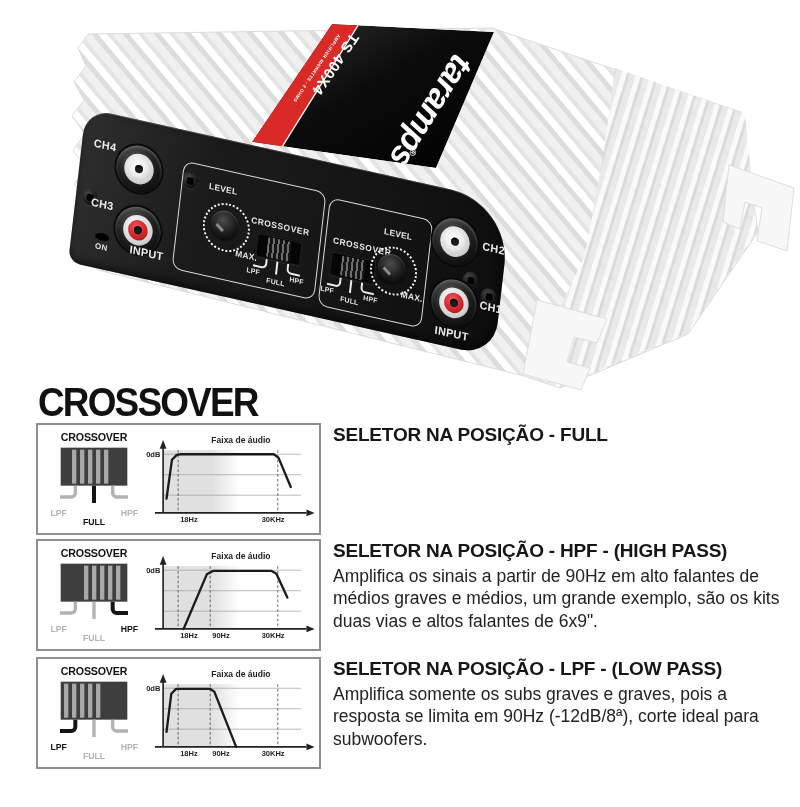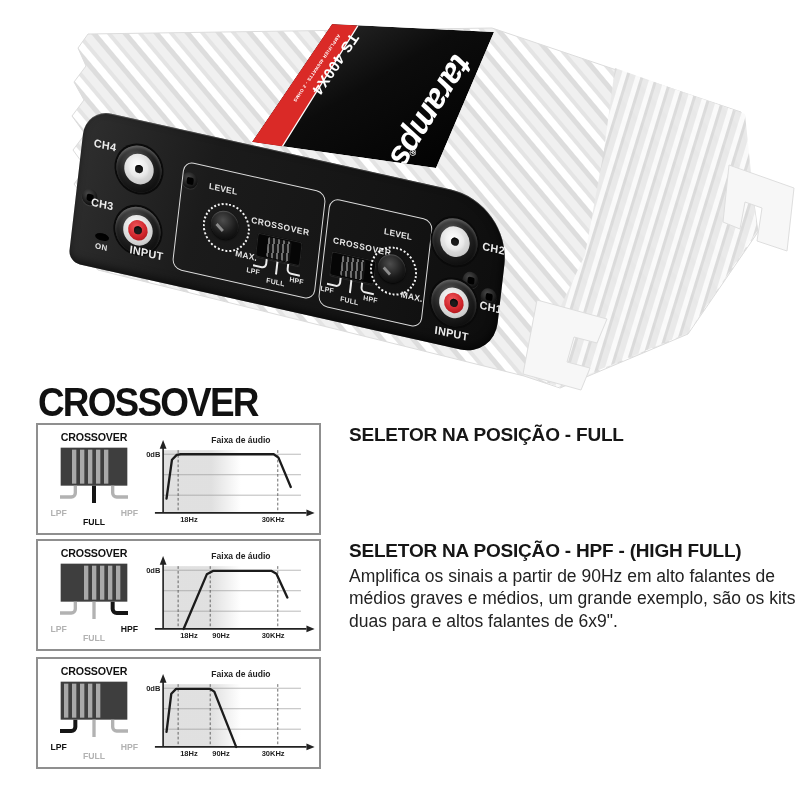--- a/index.html
+++ b/index.html
@@ -55,21 +55,21 @@
 
   
   .main-heading{position:absolute;left:38px;top:382px;margin:0;color:#111;
         font-size:41px;font-weight:900;letter-spacing:-2px;line-height:1;
         transform:scaleX(.9);transform-origin:0 0;}
   .row{position:absolute;left:36px;display:flex;align-items:flex-start;}
   .row-0{top:423px;} .row-1{top:539px;} .row-2{top:657px;}
   .dbox{width:285px;height:112px;border:2px solid #8f8f8f;background:#fff;
         box-sizing:border-box;display:flex;align-items:center;padding:2px 0 2px 6px;}
   .dbox svg{display:block;}
-  .txt{margin-left:28px;width:452px;color:#1d1d1d;padding-top:1px;}
+  .txt{margin-left:12px;width:452px;color:#1d1d1d;padding-top:1px;}
   .txt h2{margin:0;font-size:19px;font-weight:bold;letter-spacing:-.2px;color:#161616;}
   .txt p{margin:3px 0 0 0;font-size:17.5px;line-height:1.28;color:#222;}
 
   
   .ctick{font:bold 11px "Liberation Sans",sans-serif;fill:#222;}
   .clab{font:bold 11px "Liberation Sans",sans-serif;fill:#222;}
   .ctitle{font:bold 12.5px "Liberation Sans",sans-serif;fill:#222;}
   .dtitle{font:bold 16px "Liberation Sans",sans-serif;fill:#111;letter-spacing:-.3px;}
   .dlab{font:bold 13px "Liberation Sans",sans-serif;}
   .dlab-on{fill:#111;} .dlab-off{fill:#b2b2b2;}
@@ -307,22 +307,22 @@
         <line x1="28" y1="118" x2="28" y2="22" stroke="#222" stroke-width="2.4"></line>
         <polygon points="23,24 33,24 28,11" fill="#222"></polygon>
         <line x1="16" y1="118" x2="238" y2="118" stroke="#222" stroke-width="2.6"></line>
         <polygon points="238,113 238,123 250,118" fill="#222"></polygon>
         <text x="24" y="36" text-anchor="end" class="clab">0dB</text>
         <text x="142" y="16" text-anchor="middle" class="ctitle">Faixa de áudio</text>
         <polyline points="58,118 92,38 101,33 187,33 194,37 210,72" fill="none" stroke="#1b1b1b" stroke-width="3.4" stroke-linejoin="round" stroke-linecap="round"></polyline>
       </svg>
   </div>
   <div class="txt">
-    <h2>SELETOR NA POSIÇÃO - HPF - (HIGH FULL)</h2>
-    <p>Amplifica os sinais a partir de 90Hz em alto falantes de médios graves e médios, um grande exemplo, são os kits duas para e altos falantes de 6x9".</p>
+    <h2>SELETOR NA POSIÇÃO - HPF - (HIGH PASS)</h2>
+    <p>Amplifica os sinais a partir de 90Hz em alto falantes de médios graves e médios, um grande exemplo, são os kits duas vias e altos falantes de 6x9".</p>
   </div>
 </div>
 
 <div class="row row-2">
   <div class="dbox">
     <svg width="100" height="100" viewBox="0 0 150 150">
         <text x="75" y="18" text-anchor="middle" class="dtitle">CROSSOVER</text>
         <rect x="25" y="28" width="100" height="57" fill="#3e3e3e"></rect>
         <rect x="30" y="31" width="6.5" height="51" fill="#a8a8a8"></rect>
         <rect x="42" y="31" width="6.5" height="51" fill="#a8a8a8"></rect>
@@ -356,13 +356,17 @@
         <text x="206" y="131" text-anchor="end" class="ctick">30KHz</text>
         <line x1="28" y1="118" x2="28" y2="22" stroke="#222" stroke-width="2.4"></line>
         <polygon points="23,24 33,24 28,11" fill="#222"></polygon>
         <line x1="16" y1="118" x2="238" y2="118" stroke="#222" stroke-width="2.6"></line>
         <polygon points="238,113 238,123 250,118" fill="#222"></polygon>
         <text x="24" y="36" text-anchor="end" class="clab">0dB</text>
         <text x="142" y="16" text-anchor="middle" class="ctitle">Faixa de áudio</text>
         <polyline points="33,96 40,40 47,33 97,33 103,37 135,118" fill="none" stroke="#1b1b1b" stroke-width="3.4" stroke-linejoin="round" stroke-linecap="round"></polyline>
       </svg>
   </div>
+  <div class="txt">
+    <h2>SELETOR NA POSIÇÃO - LPF - (LOW PASS)</h2>
+    <p>Amplifica somente os subs graves e graves, pois a resposta se limita em 90Hz (-12dB/8ª), corte ideal para subwoofers.</p>
+  </div>
 </div>
 
 </body></html>

